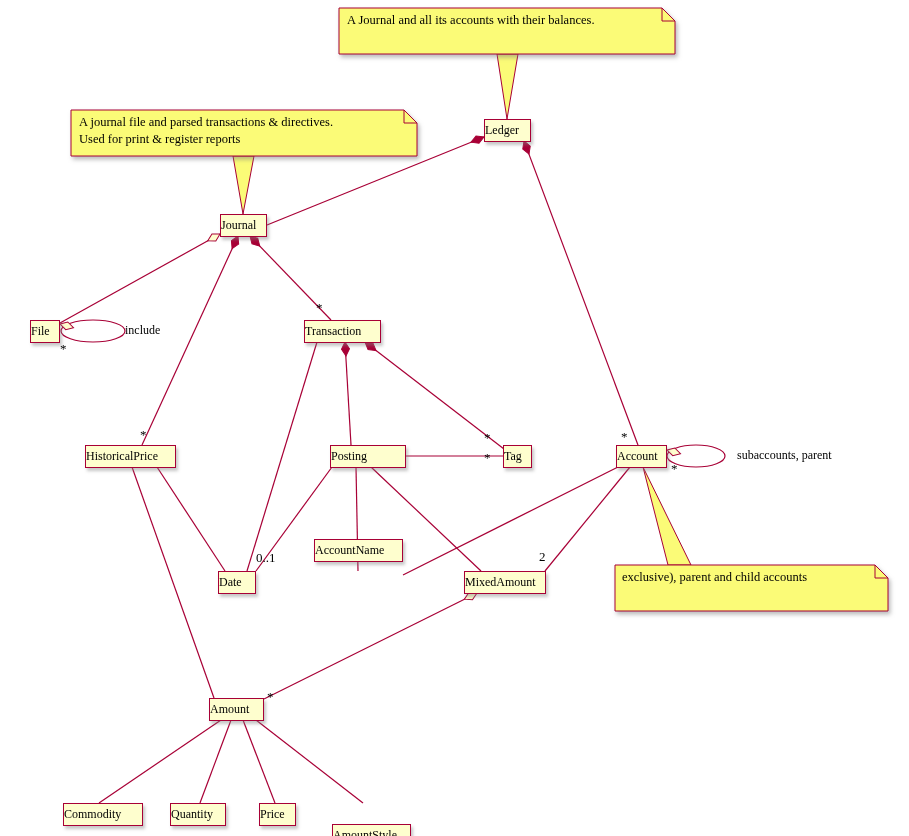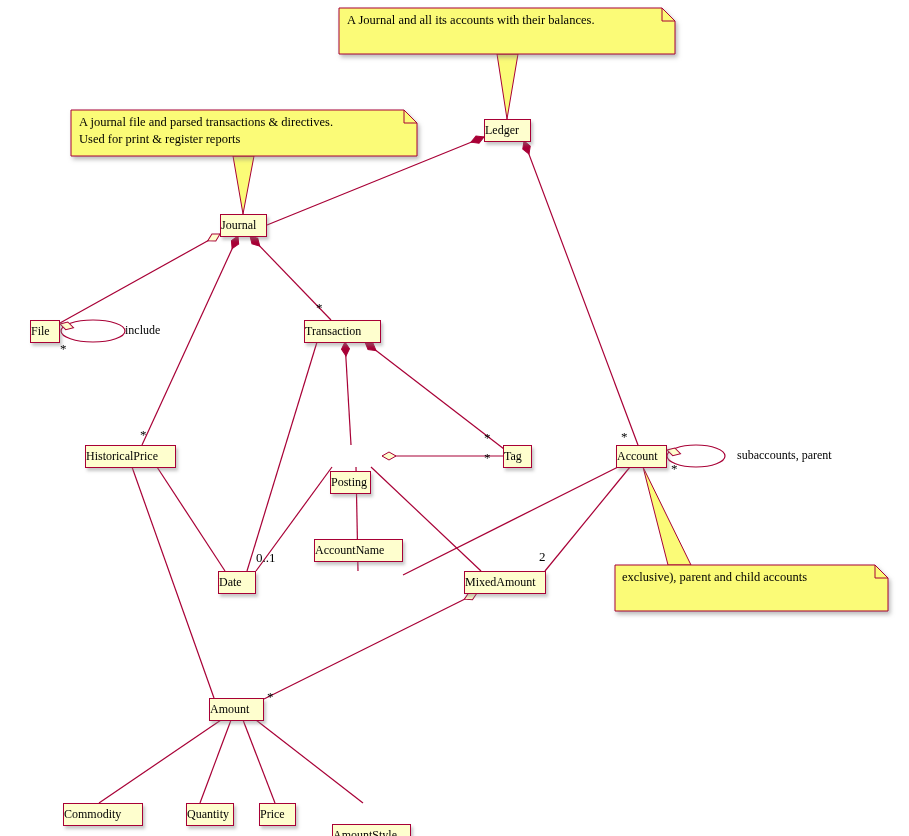--- a/index.html
+++ b/index.html
@@ -98,29 +98,29 @@
   </div>
   <div class="note-text" style="left:622px;top:569px">
     <div>exclusive), parent and child accounts</div>
   </div>
 
   <div class="uml-class" style="left:484px;top:119px;width:47px">Ledger</div>
   <div class="uml-class" style="left:220px;top:214px;width:47px">Journal</div>
   <div class="uml-class" style="left:30px;top:320px;width:30px">File</div>
   <div class="uml-class" style="left:304px;top:320px;width:77px">Transaction</div>
   <div class="uml-class" style="left:85px;top:445px;width:91px">HistoricalPrice</div>
-  <div class="uml-class" style="left:330px;top:471px;width:41px">Posting</div>
+  <div class="uml-class" style="left:330px;top:445px;width:76px">Posting</div>
   <div class="uml-class" style="left:503px;top:445px;width:29px">Tag</div>
   <div class="uml-class" style="left:616px;top:445px;width:51px">Account</div>
   <div class="uml-class" style="left:218px;top:571px;width:38px">Date</div>
   <div class="uml-class" style="left:314px;top:539px;width:89px">AccountName</div>
   <div class="uml-class" style="left:464px;top:571px;width:82px">MixedAmount</div>
   <div class="uml-class" style="left:209px;top:698px;width:55px">Amount</div>
   <div class="uml-class" style="left:63px;top:803px;width:80px">Commodity</div>
-  <div class="uml-class" style="left:186px;top:803px;width:48px">Quantity</div>
+  <div class="uml-class" style="left:170px;top:803px;width:56px">Quantity</div>
   <div class="uml-class" style="left:259px;top:803px;width:37px">Price</div>
   <div class="uml-class" style="left:332px;top:824px;width:79px">AmountStyle</div>
 
   <span class="edge-label" style="left:125px;top:323px">include</span>
   <span class="edge-label" style="left:737px;top:448px">subaccounts, parent</span>
 
   <span class="mult" style="left:621px;top:429px">*</span>
   <span class="mult" style="left:316px;top:300px">*</span>
   <span class="mult" style="left:140px;top:427px">*</span>
   <span class="mult" style="left:484px;top:430px">*</span>

